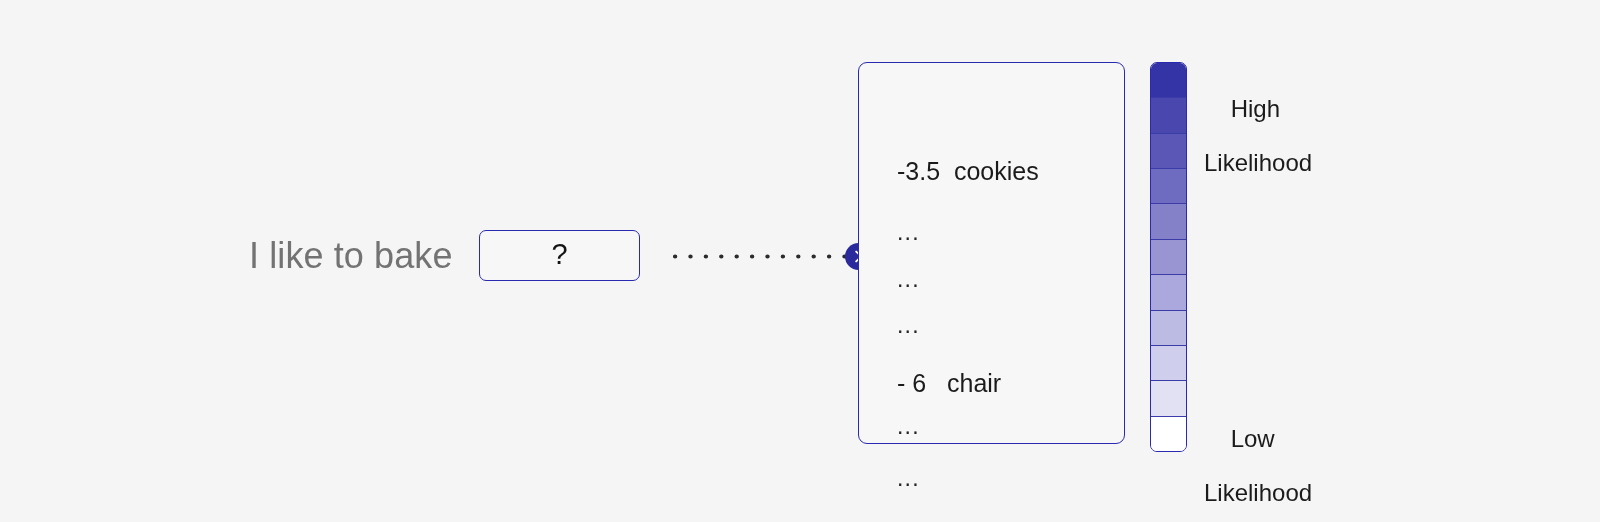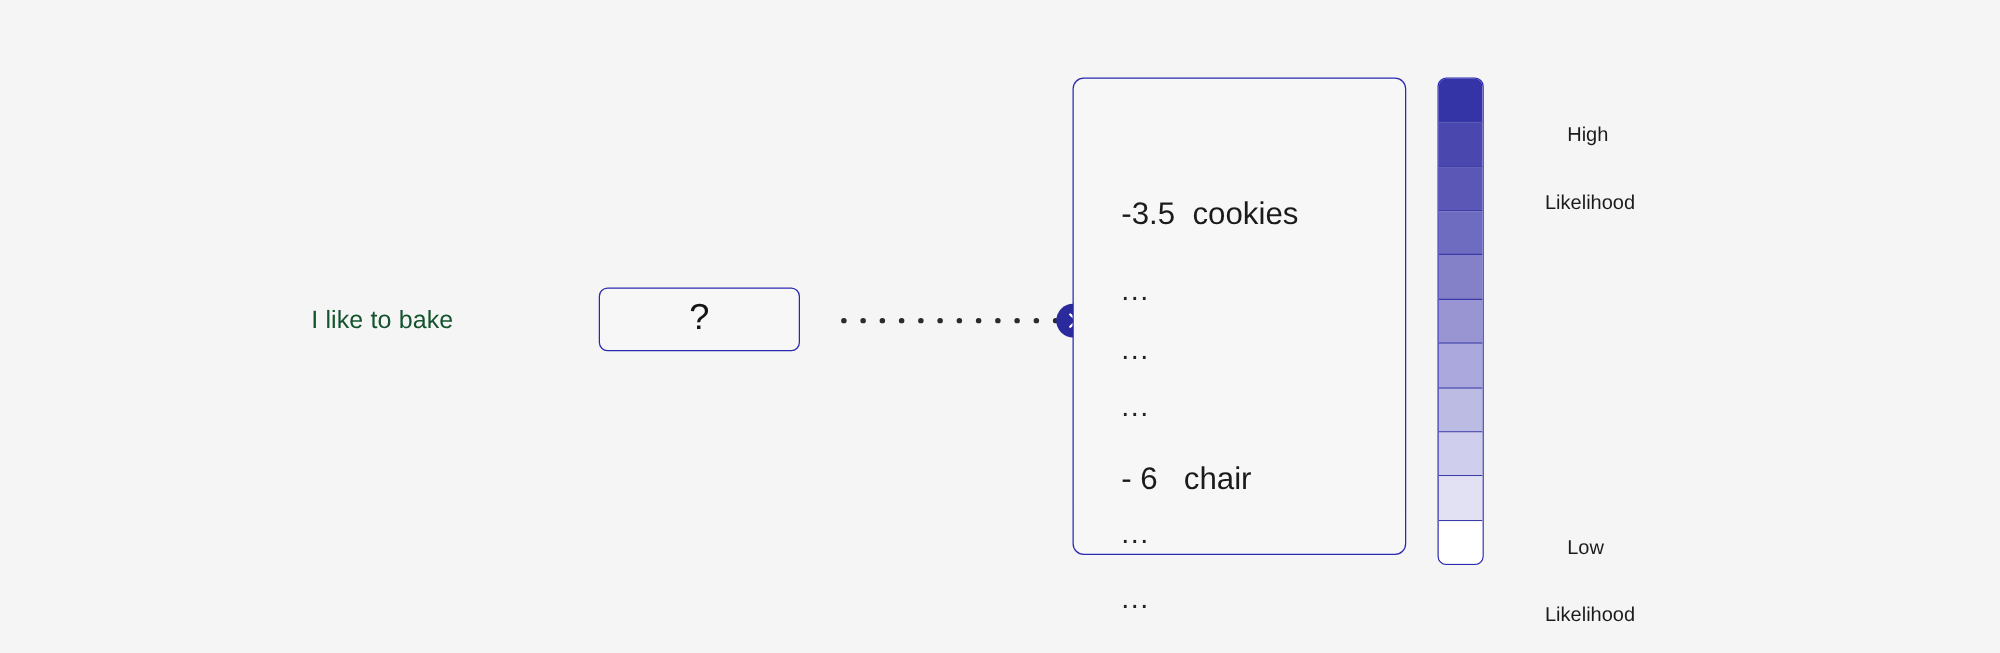--- a/index.html
+++ b/index.html
@@ -19,24 +19,24 @@
     position: relative;
     width: 1600px;
     height: 522px;
   }
 
   
   .prompt-text {
     position: absolute;
     left: 249px;
     top: 236px;
-    font-size: 20px;
+    font-size: 36px;
     line-height: 40px;
     letter-spacing: 0.1px;
-    color: #14532d;
+    color: #737373;
     white-space: pre;
   }
 
   
   .token-box {
     position: absolute;
     left: 479px;
     top: 230px;
     width: 161px;
     height: 51px;
@@ -131,25 +131,24 @@
   .cb-seg {
     flex: 1 1 0;
     width: 100%;
     border-bottom: 1.1px solid #3c3ca8;
   }
   .cb-seg:last-child { border-bottom: none; }
 
   .cb-label {
     position: absolute;
     left: 1204px;
-    font-size: 16px;
+    font-size: 24px;
     line-height: 27px;
     color: #1b1b1b;
     white-space: pre;
-    margin-left: 32px;
   }
   .cb-label.high { top: 68px; }
   .cb-label.low  { top: 398px; }
   .cb-label .l2 { display: block; }
 </style>
 </head>
 <body style="background: rgb(245, 245, 245);">
 
 <div id="stage">
 

